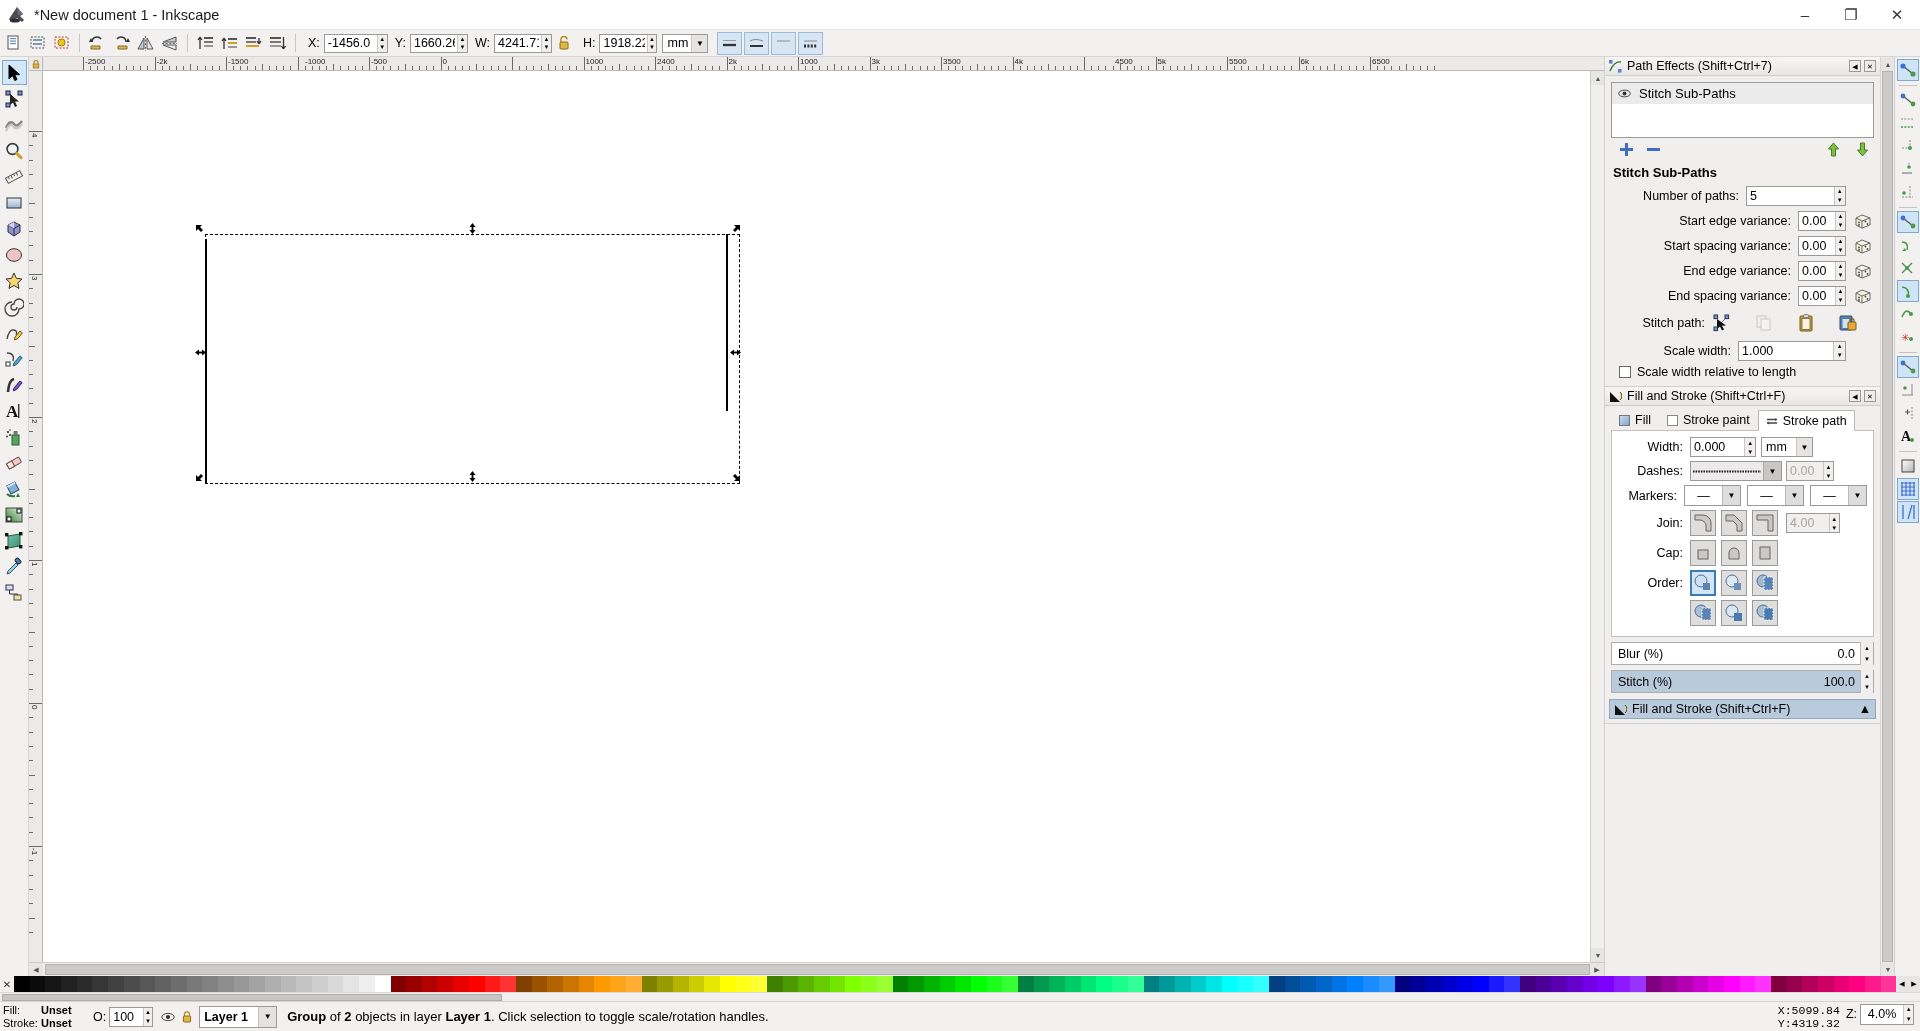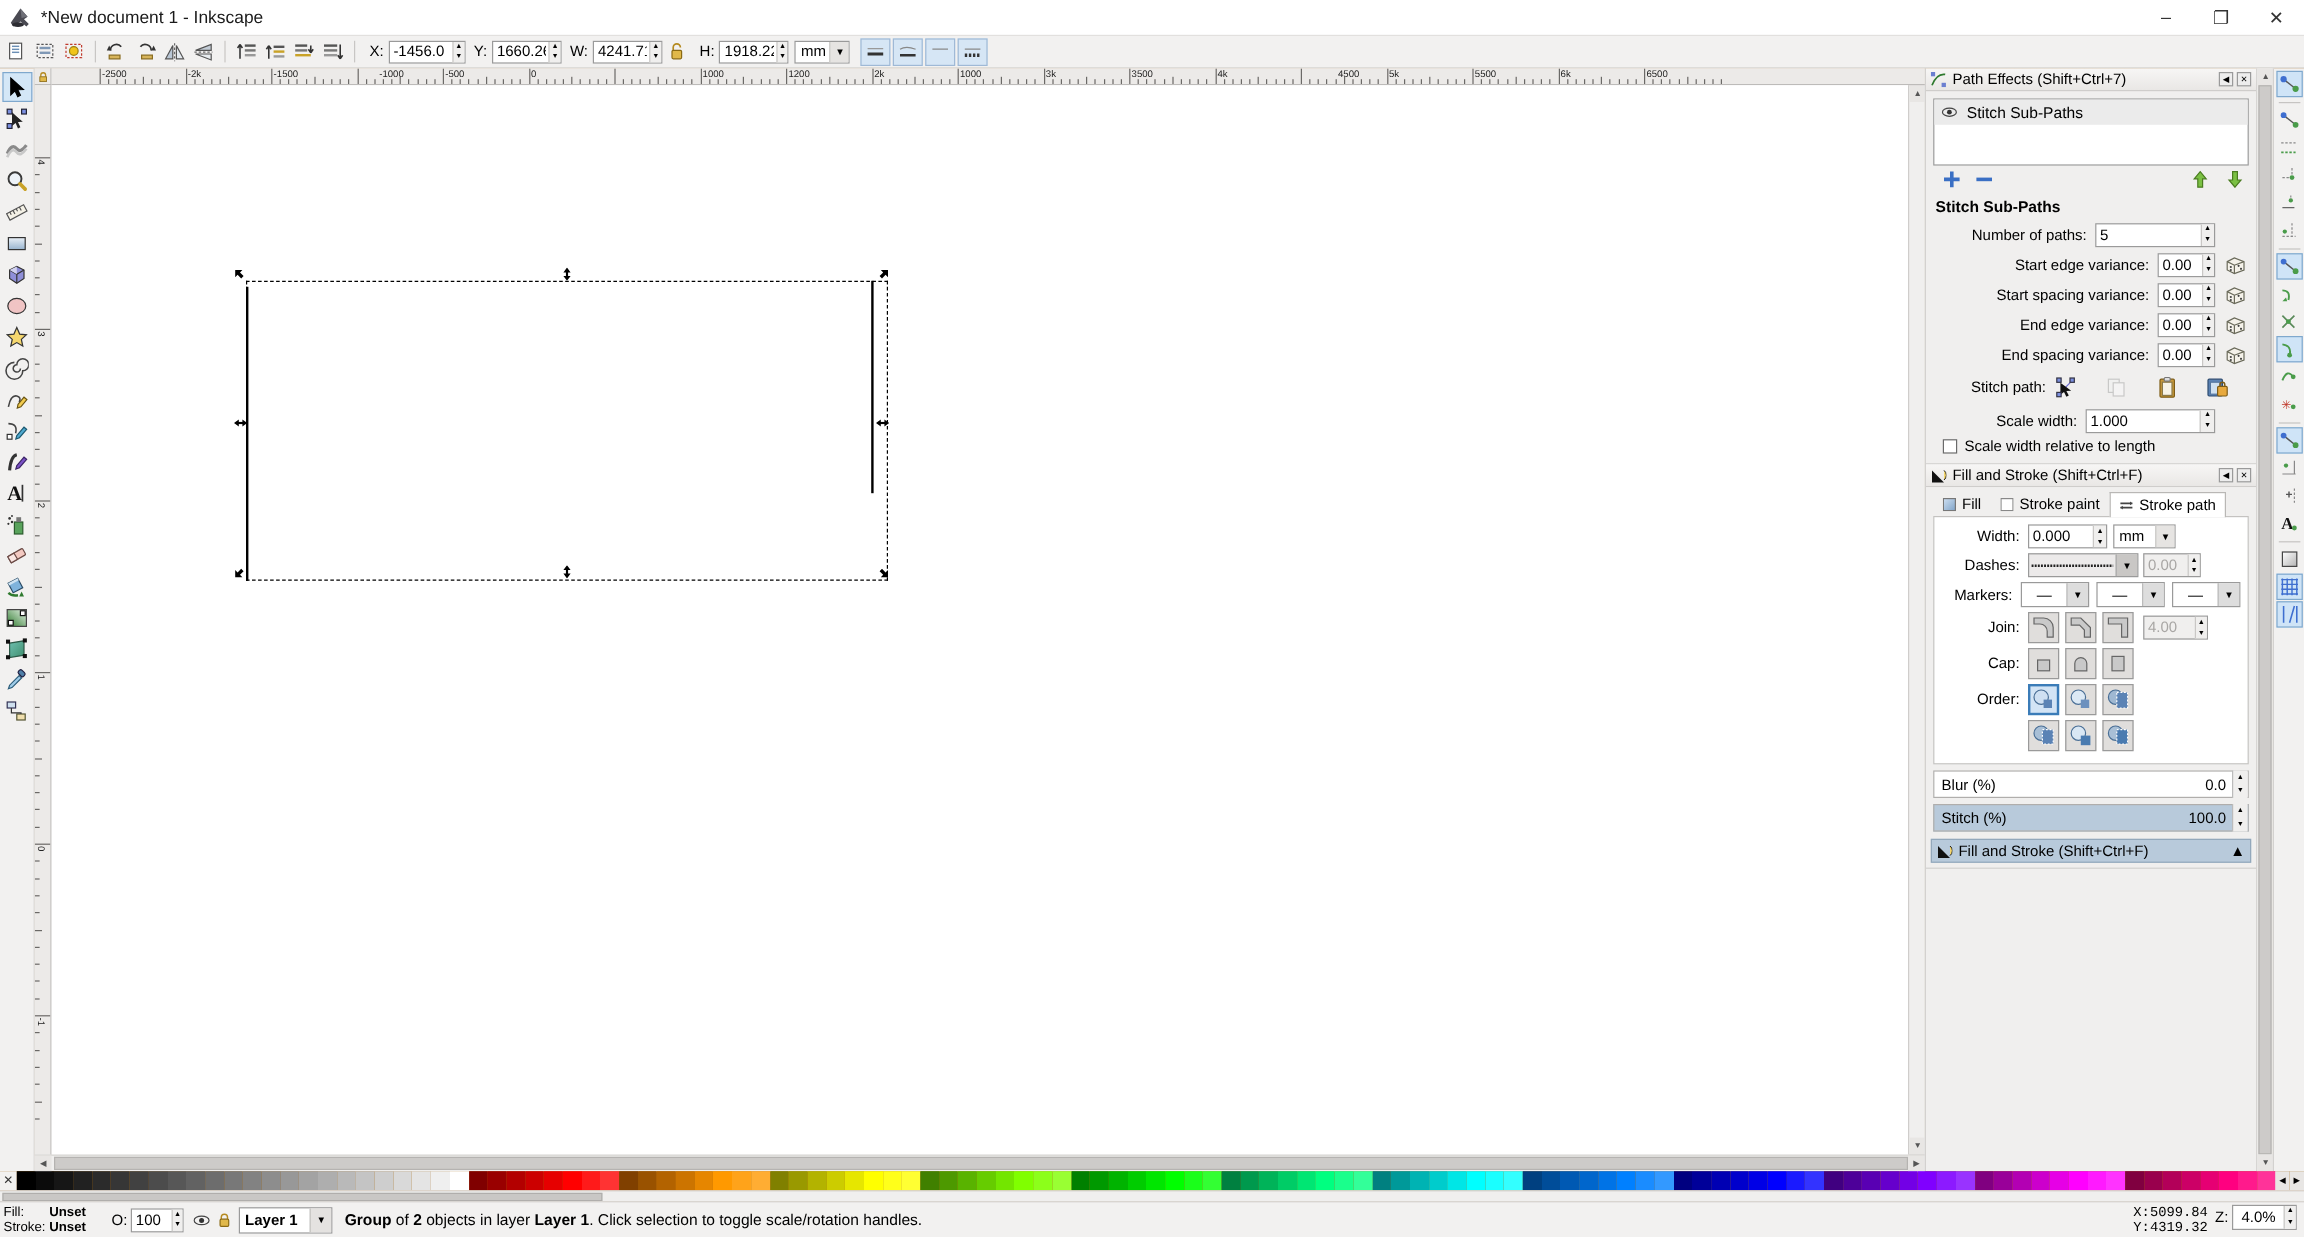--- a/index.html
+++ b/index.html
@@ -5,21 +5,21 @@
   * { box-sizing: border-box; }
   html, body {
     margin: 0; padding: 0;
     width: 1920px; height: 1031px;
     overflow: hidden;
     font-family: "Liberation Sans", sans-serif;
     font-size: 12.5px;
     color: #000;
     background: #f2f1f0;
   }
-  #app { width: 1920px; height: 1031px; position: relative; display: flex; flex-direction: column; background: #a16207; border-radius: 22px; }
+  #app { width: 1920px; height: 1031px; position: relative; display: flex; flex-direction: column; background: #701a75; border-radius: 22px; }
 
   
   .titlebar {
     height: 30px; background: #ffffff; display: flex; align-items: center;
     border-bottom: 1px solid #e2e0de; flex: none;
   }
   .titlebar .logo { width: 22px; height: 22px; margin-left: 6px; margin-right: 6px; position: relative; flex: none; }
   .title-text { font-size: 14.5px; color: #1a1a1a; }
   .win-btns { margin-left: auto; display: flex; height: 30px; }
   .win-btn { width: 46px; height: 30px; display:flex; align-items:center; justify-content:center; font-size: 15px; color:#333; }
@@ -572,21 +572,21 @@
             <div class="ruler-tick" style="left: 190.15px; height: 4px;"></div>
             <div class="ruler-tick" style="left: 197.3px; height: 4px;"></div>
             <div class="ruler-tick" style="left: 204.45px; height: 4px;"></div>
             <div class="ruler-tick" style="left: 211.6px; height: 4px;"></div>
             <div class="ruler-tick" style="left: 218.75px; height: 6px;"></div>
             <div class="ruler-tick" style="left: 225.9px; height: 4px;"></div>
             <div class="ruler-tick" style="left: 233.05px; height: 4px;"></div>
             <div class="ruler-tick" style="left: 240.2px; height: 4px;"></div>
             <div class="ruler-tick" style="left: 247.35px; height: 4px;"></div>
             <div class="ruler-tick" style="left: 254.5px; height: 13px;"></div>
-            <div class="ruler-lab" style="left: 273px;">-1000</div>
+            <div class="ruler-lab" style="left: 262px;">-1000</div>
             <div class="ruler-tick" style="left: 261.65px; height: 4px;"></div>
             <div class="ruler-tick" style="left: 268.8px; height: 4px;"></div>
             <div class="ruler-tick" style="left: 275.95px; height: 4px;"></div>
             <div class="ruler-tick" style="left: 283.1px; height: 4px;"></div>
             <div class="ruler-tick" style="left: 290.25px; height: 6px;"></div>
             <div class="ruler-tick" style="left: 297.4px; height: 4px;"></div>
             <div class="ruler-tick" style="left: 304.55px; height: 4px;"></div>
             <div class="ruler-tick" style="left: 311.7px; height: 4px;"></div>
             <div class="ruler-tick" style="left: 318.85px; height: 4px;"></div>
             <div class="ruler-tick" style="left: 326px; height: 13px;"></div>
@@ -627,21 +627,21 @@
             <div class="ruler-tick" style="left: 547.65px; height: 4px;"></div>
             <div class="ruler-tick" style="left: 554.8px; height: 4px;"></div>
             <div class="ruler-tick" style="left: 561.95px; height: 4px;"></div>
             <div class="ruler-tick" style="left: 569.1px; height: 4px;"></div>
             <div class="ruler-tick" style="left: 576.25px; height: 6px;"></div>
             <div class="ruler-tick" style="left: 583.4px; height: 4px;"></div>
             <div class="ruler-tick" style="left: 590.55px; height: 4px;"></div>
             <div class="ruler-tick" style="left: 597.7px; height: 4px;"></div>
             <div class="ruler-tick" style="left: 604.85px; height: 4px;"></div>
             <div class="ruler-tick" style="left: 612px; height: 13px;"></div>
-            <div class="ruler-lab" style="left: 614px;">1200</div>
+            <div class="ruler-lab" style="left: 614px;">2400</div>
             <div class="ruler-tick" style="left: 619.15px; height: 4px;"></div>
             <div class="ruler-tick" style="left: 626.3px; height: 4px;"></div>
             <div class="ruler-tick" style="left: 633.45px; height: 4px;"></div>
             <div class="ruler-tick" style="left: 640.6px; height: 4px;"></div>
             <div class="ruler-tick" style="left: 647.75px; height: 6px;"></div>
             <div class="ruler-tick" style="left: 654.9px; height: 4px;"></div>
             <div class="ruler-tick" style="left: 662.05px; height: 4px;"></div>
             <div class="ruler-tick" style="left: 669.2px; height: 4px;"></div>
             <div class="ruler-tick" style="left: 676.35px; height: 4px;"></div>
             <div class="ruler-tick" style="left: 683.5px; height: 13px;"></div>

